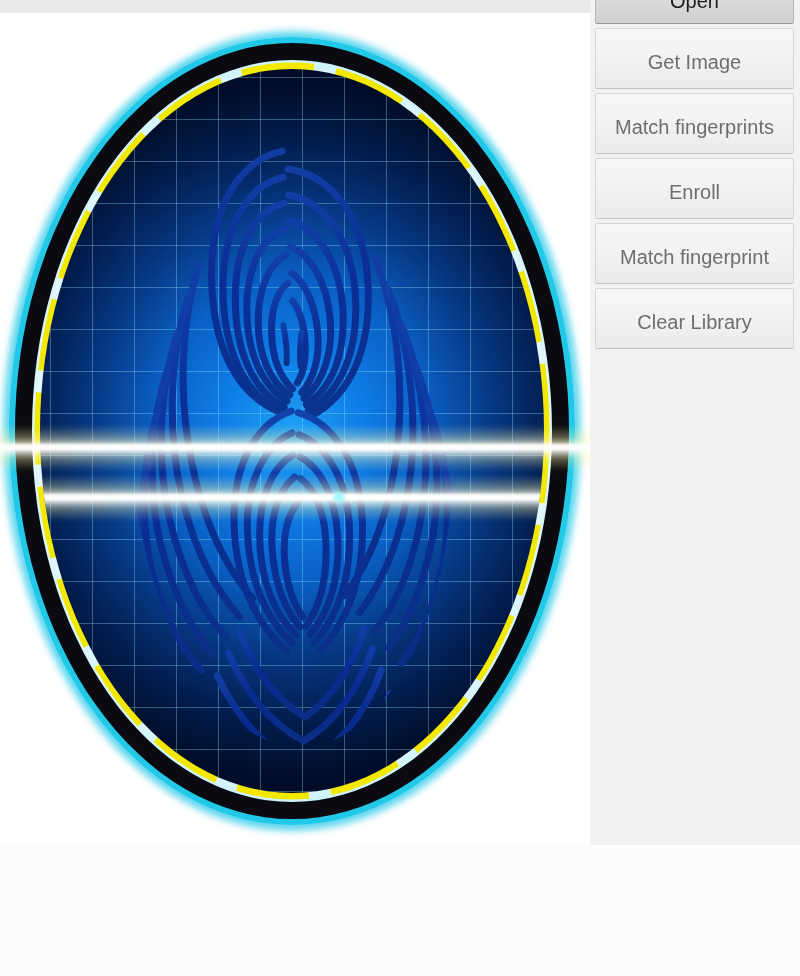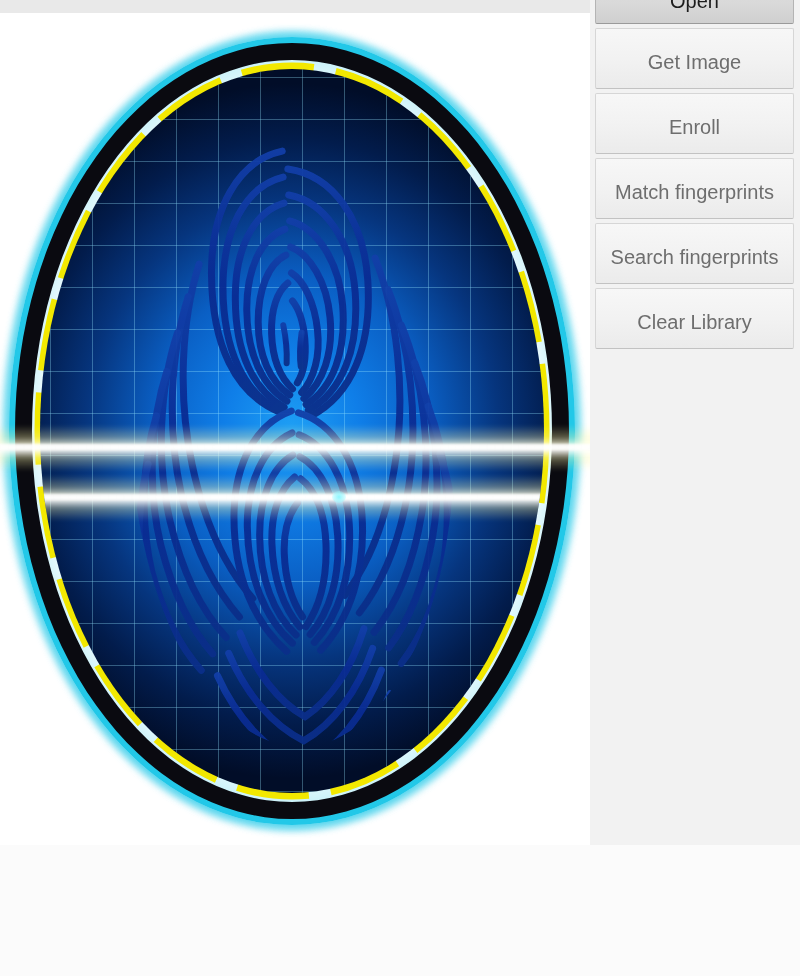--- a/index.html
+++ b/index.html
@@ -295,21 +295,21 @@
 
       <div class="scan-beam"></div>
       <div class="scan-beam-core"></div>
     </div>
   </div>
 
   <div class="button-panel">
     <div class="btn-list">
       <button class="btn first is-pressed">Open</button>
       <button class="btn">Get Image</button>
+      <button class="btn">Match fingerprints</button>
       <button class="btn">Enroll</button>
-      <button class="btn">Match fingerprints</button>
-      <button class="btn">Search fingerprints</button>
+      <button class="btn">Match fingerprint</button>
       <button class="btn">Clear Library</button>
     </div>
   </div>
 
   <div class="bottom-fill"></div>
 </div>
 
 </body></html>

